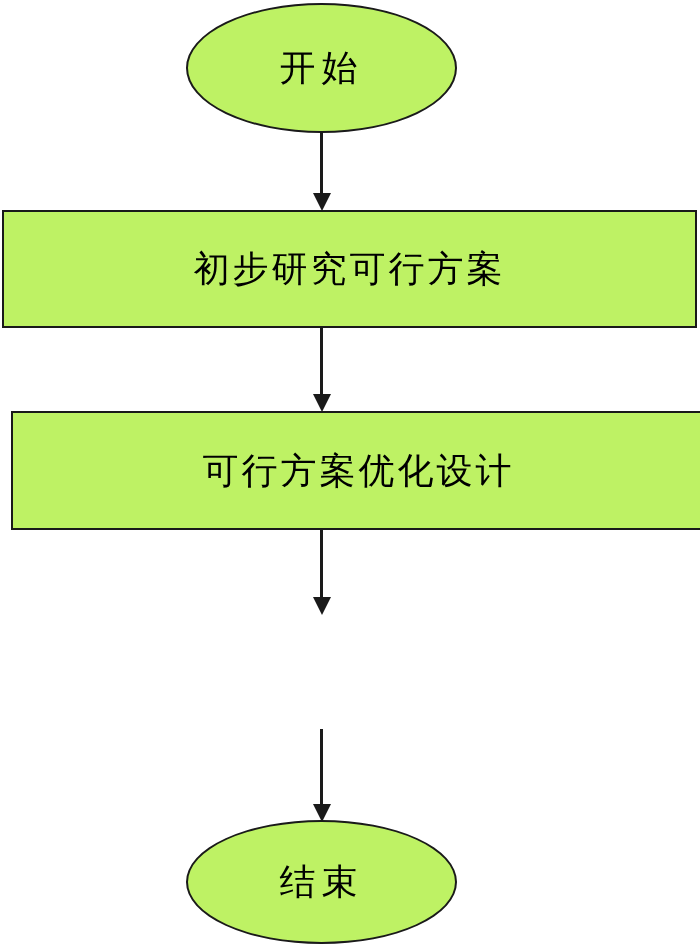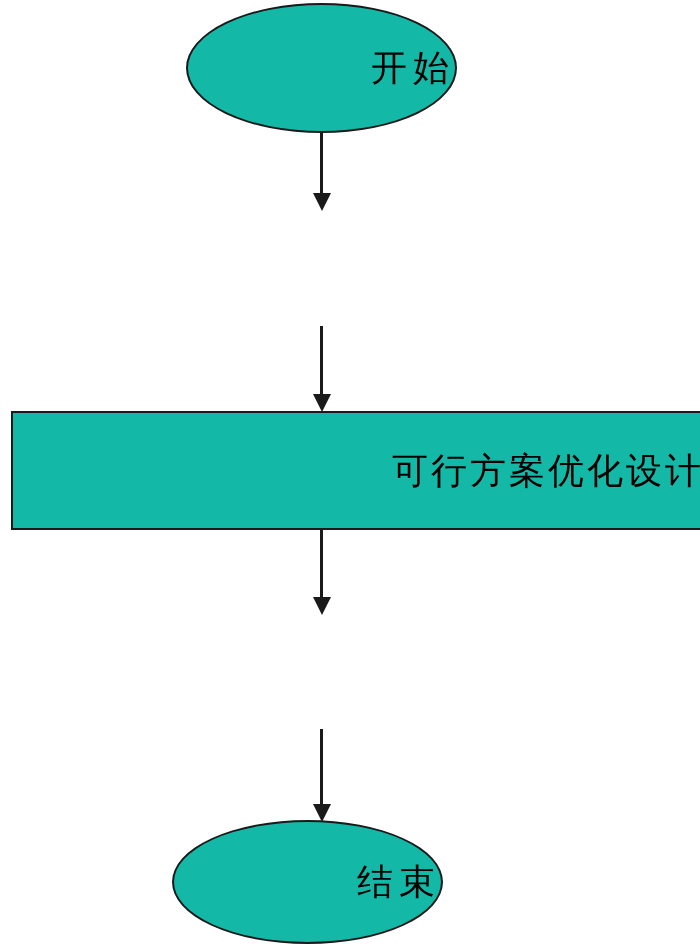--- a/index.html
+++ b/index.html
@@ -22,22 +22,22 @@
     width: 700px;
     height: 950px;
   }
 
   
   .node {
     position: absolute;
     box-sizing: border-box;
     display: flex;
     align-items: center;
-    justify-content: flex-end;
-    background: #14b8a6;
+    justify-content: center;
+    background: #bef264;
   }
 
   .node-terminator {
     border: 2px solid #1a1a1a;
     border-radius: 50%;
   }
 
   .node-process {
     border: 2px solid #1a1a1a;
     border-radius: 0;
@@ -57,21 +57,21 @@
   .node-terminator .node-label {
     font-size: 36px;
     letter-spacing: 6px;
   }
 
   
   #node-start      { left: 186px; top: 3px;   width: 271px; height: 130px; }
   #node-step-1     { left: 2px;   top: 210px; width: 695px; height: 118px; }
   #node-step-2     { left: 11px;   top: 411px; width: 695px; height: 119px; }
   #node-step-3     { left: 2px;   top: 614px; width: 695px; height: 117px; }
-  #node-end        { left: 172px; top: 820px; width: 271px; height: 124px; }
+  #node-end        { left: 186px; top: 820px; width: 271px; height: 124px; }
 
   
   .connector {
     position: absolute;
     left: 313px;
     width: 18px;
   }
   .connector .shaft {
     position: absolute;
     left: 7px;
@@ -112,20 +112,23 @@
 
   <div class="node node-terminator" id="node-start">
     <span class="node-label">开始</span>
   </div>
 
   <div class="connector" id="connector-1">
     <div class="shaft"></div>
     <div class="head"></div>
   </div>
 
+  <div class="node node-process" id="node-step-1">
+    <span class="node-label">初步研究可行方案</span>
+  </div>
 
   <div class="connector" id="connector-2">
     <div class="shaft"></div>
     <div class="head"></div>
   </div>
 
   <div class="node node-process" id="node-step-2">
     <span class="node-label">可行方案优化设计</span>
   </div>
 

